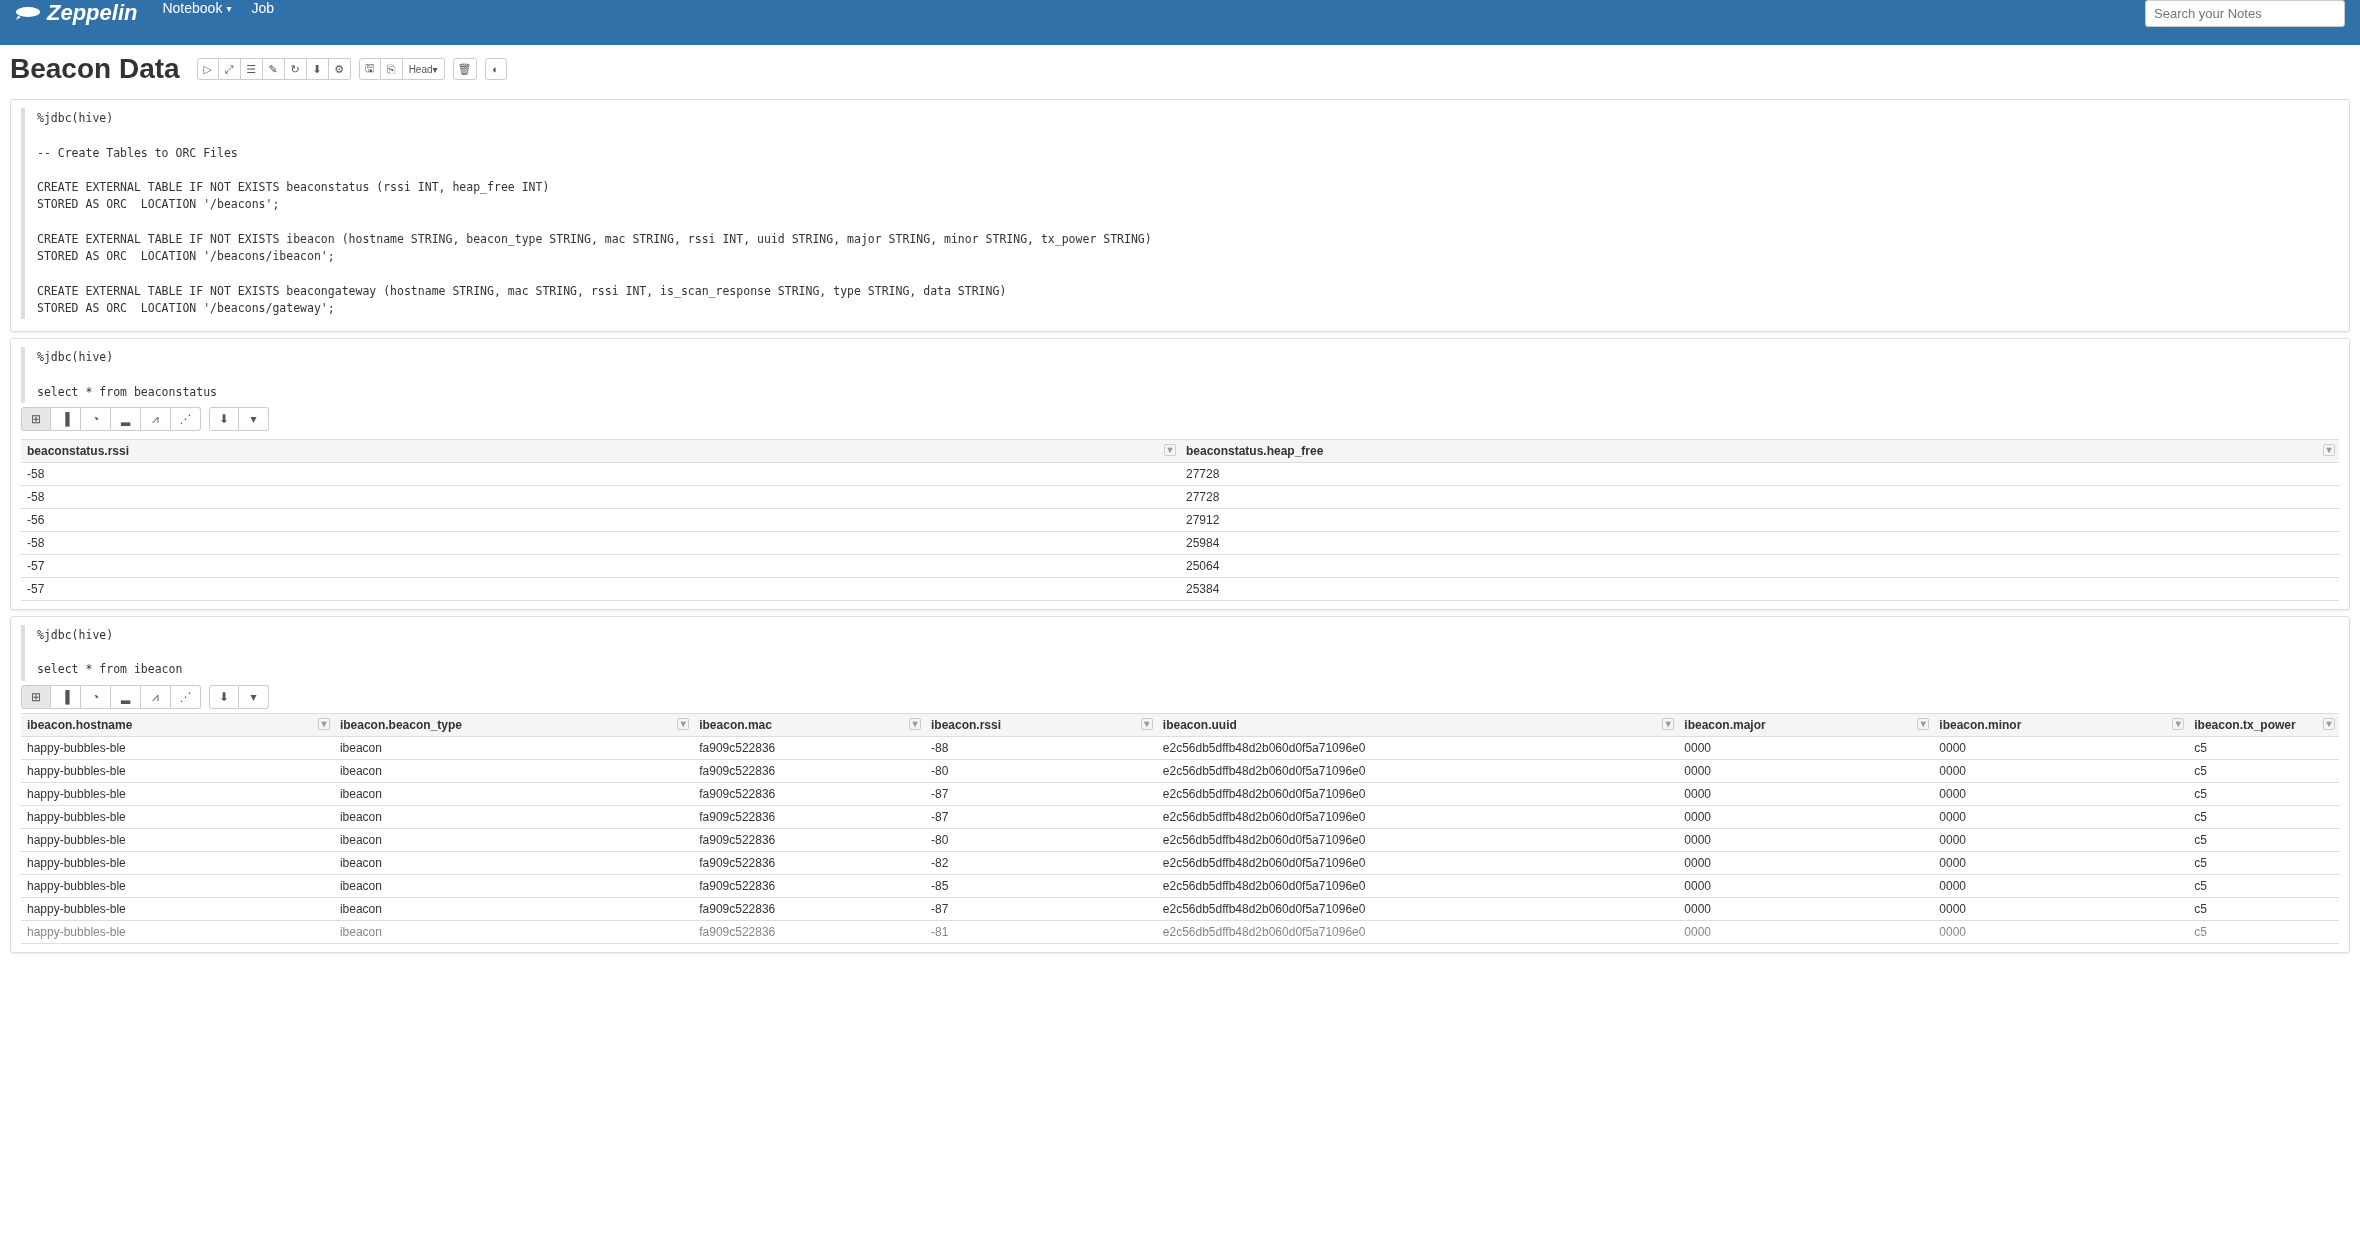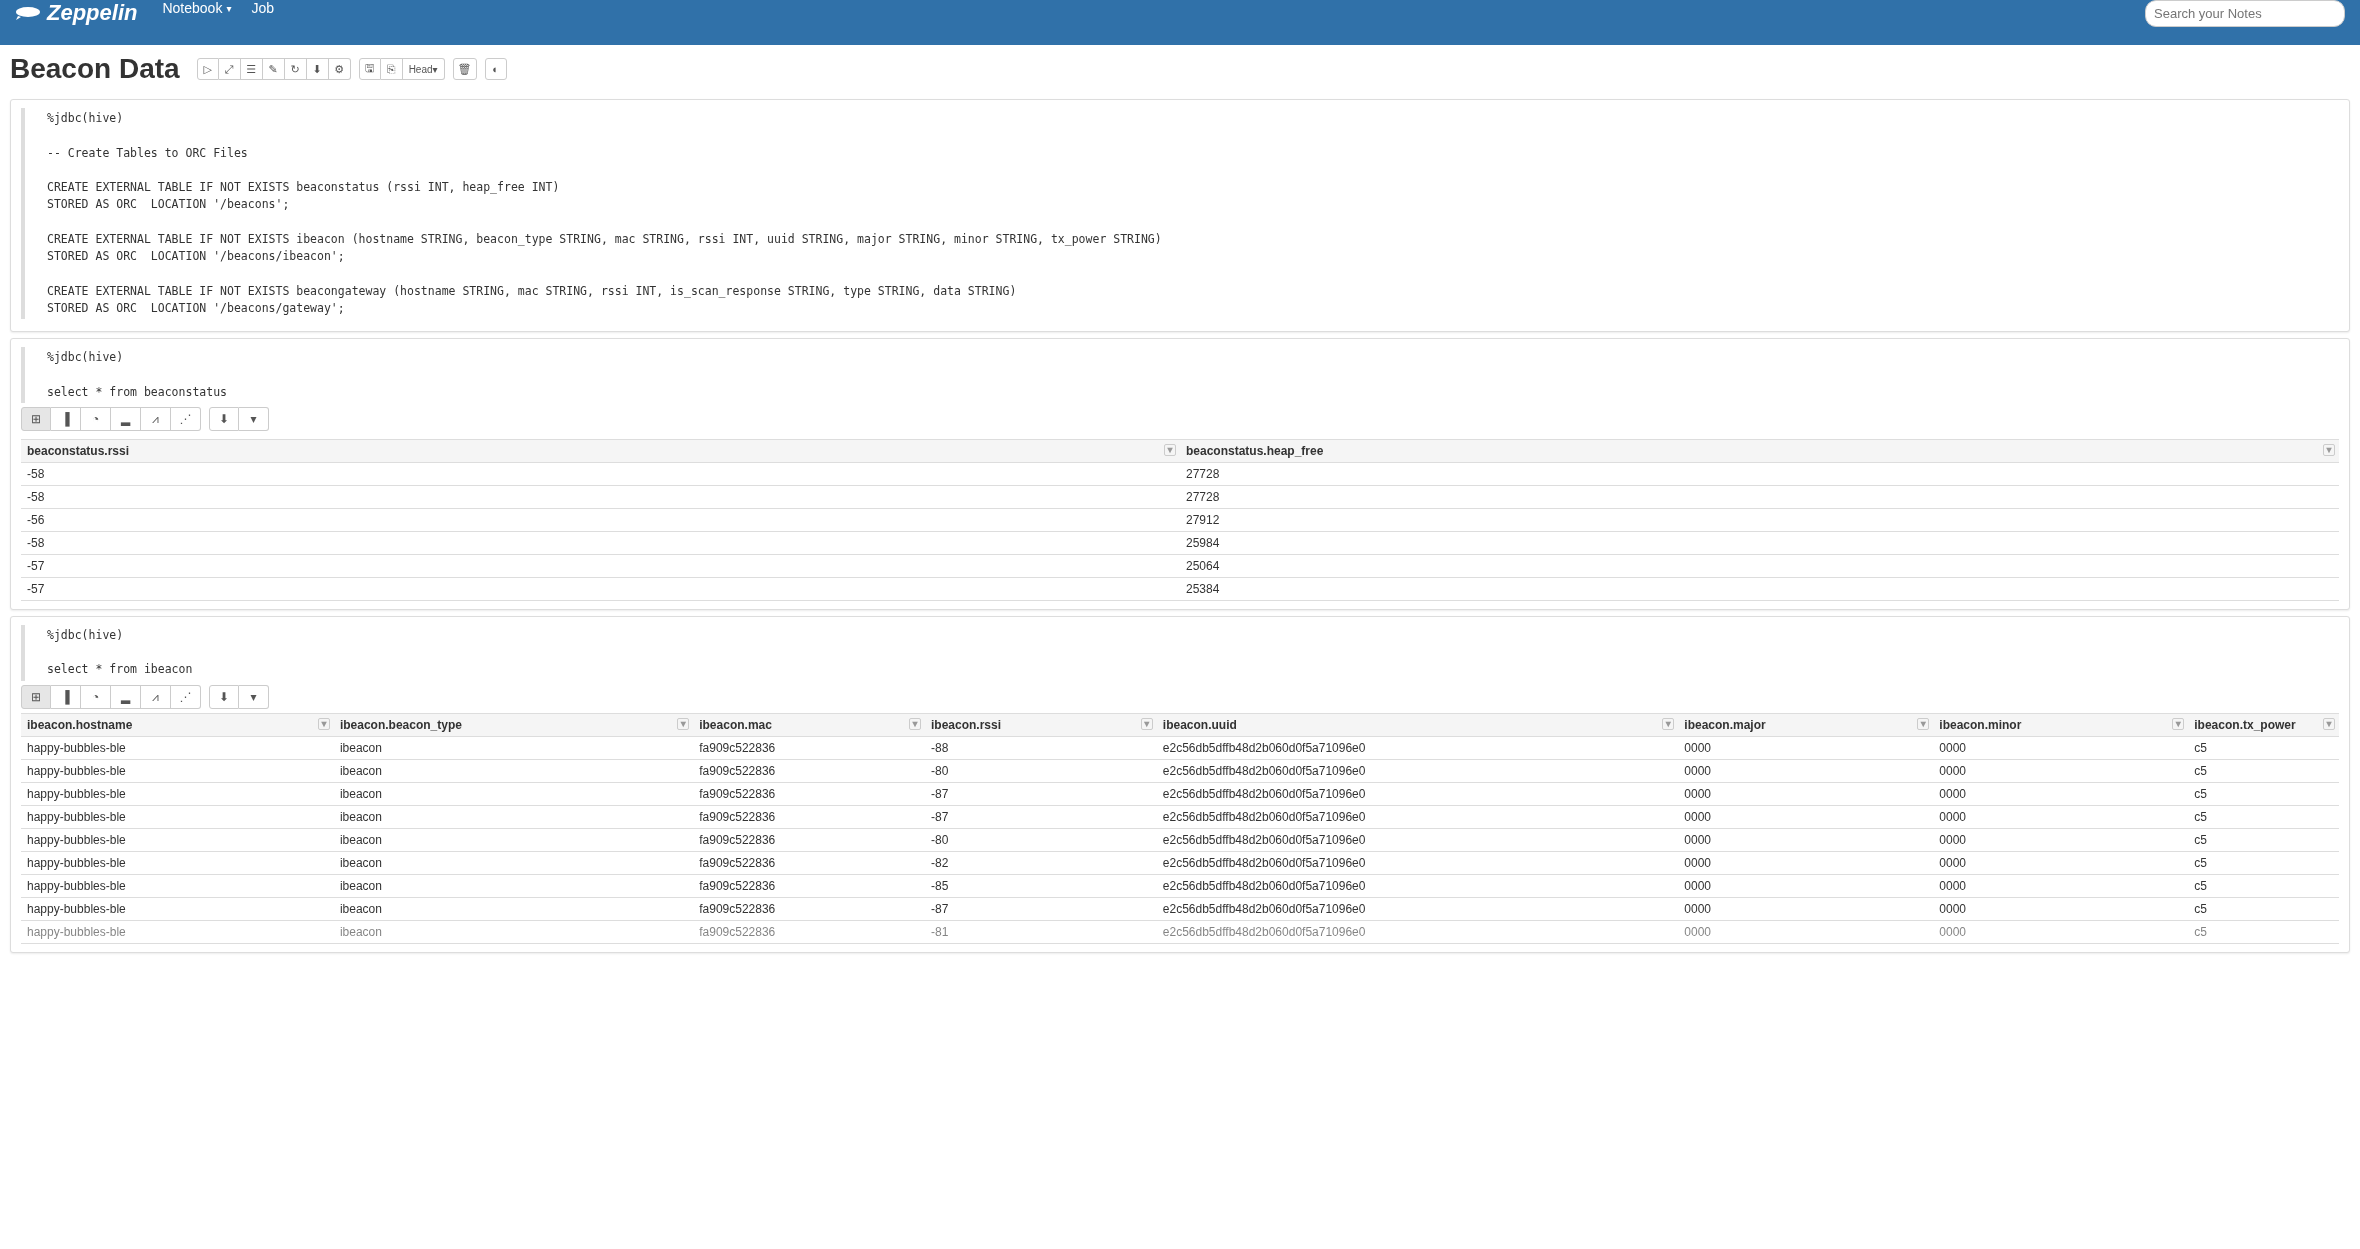--- a/index.html
+++ b/index.html
@@ -11,21 +11,21 @@
     display: flex;
     align-items: flex-start;
     padding: 0 15px;
     color: #fff;
   }
   .navbar-brand { display: flex; align-items: center; font-size: 22px; font-weight: bold; margin-right: 25px; font-style: italic; }
   .navbar-brand svg { margin-right: 6px; }
   .navbar-item { color: #fff; font-size: 14px; margin-right: 20px; cursor: pointer; display: flex; align-items: center; }
   .navbar-item .caret { margin-left: 4px; font-size: 10px; }
   .navbar-search { margin-left: auto; }
-  .navbar-search input { width: 200px; padding: 5px 8px; border: 1px solid #ccc; border-radius: 11px; font-size: 13px; }
+  .navbar-search input { width: 200px; padding: 5px 8px; border: 1px solid #ccc; border-radius: 3px; font-size: 13px; }
   
   .heading-row {
     display: flex;
     align-items: center;
     padding: 8px 10px;
   }
   .heading-title { font-size: 28px; font-weight: bold; margin-right: 17px; }
   .btn-group { display: inline-flex; margin-right: 8px; }
   .btn-sm {
     border: 1px solid #ccc;
@@ -52,21 +52,21 @@
     border-radius: 3px;
     box-shadow: 0 1px 2px rgba(0,0,0,.08);
     padding: 8px 10px;
     background: #fff;
   }
   .code-editor {
     font-family: Menlo, Monaco, Consolas, monospace;
     font-size: 11.5px;
     white-space: pre;
     border-left: 4px solid #ddd;
-    padding: 2px 22px;
+    padding: 2px 12px;
     line-height: 1.5;
     margin-bottom: 4px;
     overflow-x: auto;
   }
   
   .result-toolbar { display: flex; align-items: center; margin: 4px 0; }
   .tool-group { display: inline-flex; margin-right: 8px; border-radius: 3px; }
   .tool-btn {
     border: 1px solid #ccc;
     background: #fff;

